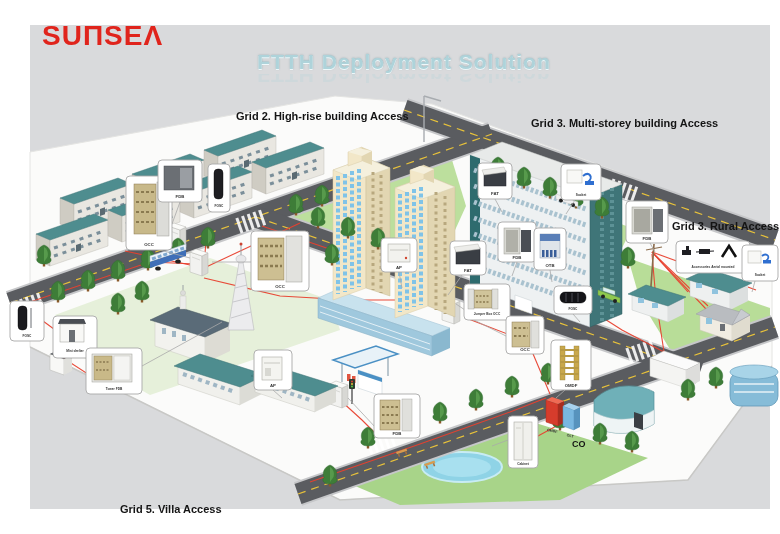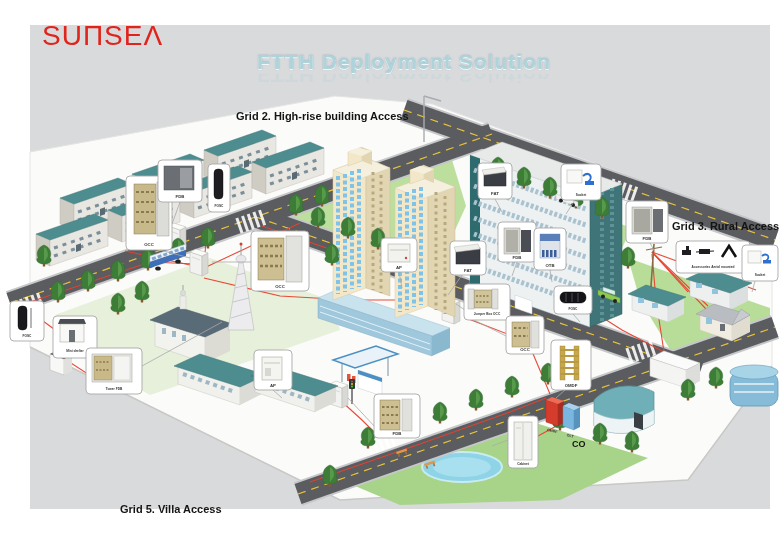--- a/index.html
+++ b/index.html
@@ -1,20 +1,20 @@
 <!DOCTYPE html>
 <html><head>
 <meta charset="utf-8">
 <style>
   html,body{margin:0;padding:0;background:#ffffff;}
   #stage{position:relative;width:780px;height:534px;background:#ffffff;overflow:hidden;
          font-family:"Liberation Sans",sans-serif;}
   #panel{position:absolute;left:30px;top:25px;width:740px;height:484px;background:#d9dadc;}
   #scene{position:absolute;left:0;top:0;}
-  .logo{position:absolute;left:42px;top:20px;font-weight:400;font-size:28px;letter-spacing:1px;
+  .logo{position:absolute;left:42px;top:20px;font-weight:700;font-size:28px;letter-spacing:1px;
         color:#e0241c;font-family:"Liberation Sans",sans-serif;}
   .title-wrap{position:absolute;left:244px;top:50px;width:320px;text-align:center;}
   .title{font-weight:bold;font-size:21px;letter-spacing:1px;color:#aed3da;
          text-shadow:0 1px 0 #eef8fa, 0 0 2px rgba(90,130,140,.55);}
   .title-reflect{height:13px;overflow:hidden;opacity:.25;transform:scaleY(-1);filter:blur(.4px);
          font-weight:bold;font-size:21px;letter-spacing:1px;color:#aed3da;}
   .grid-label{position:absolute;font-weight:bold;font-size:11px;color:#141414;white-space:nowrap;}
   #g1{left:84px;top:136px;} #g2{left:236px;top:110px;} #g3{left:531px;top:117px;}
   #g4{left:672px;top:220px;} #g5{left:120px;top:459px;margin-top:44px;}
   svg text{font-family:"Liberation Sans",sans-serif;}
@@ -558,15 +558,16 @@
   </svg>
 
   <div class="logo">SUΠSEΛ</div>
 
   <div class="title-wrap">
     <div class="title">FTTH Deployment Solution</div>
     <div class="title-reflect">FTTH Deployment Solution</div>
   </div>
 
   <div class="grid-label" id="g2">Grid 2. High-rise building Access</div>
+  <div class="grid-label" id="g3">Grid 3. Multi-storey building Access</div>
   <div class="grid-label" id="g4">Grid 3. Rural Access</div>
   <div class="grid-label" id="g5">Grid 5. Villa Access</div>
 </div>
 
 </body></html>

